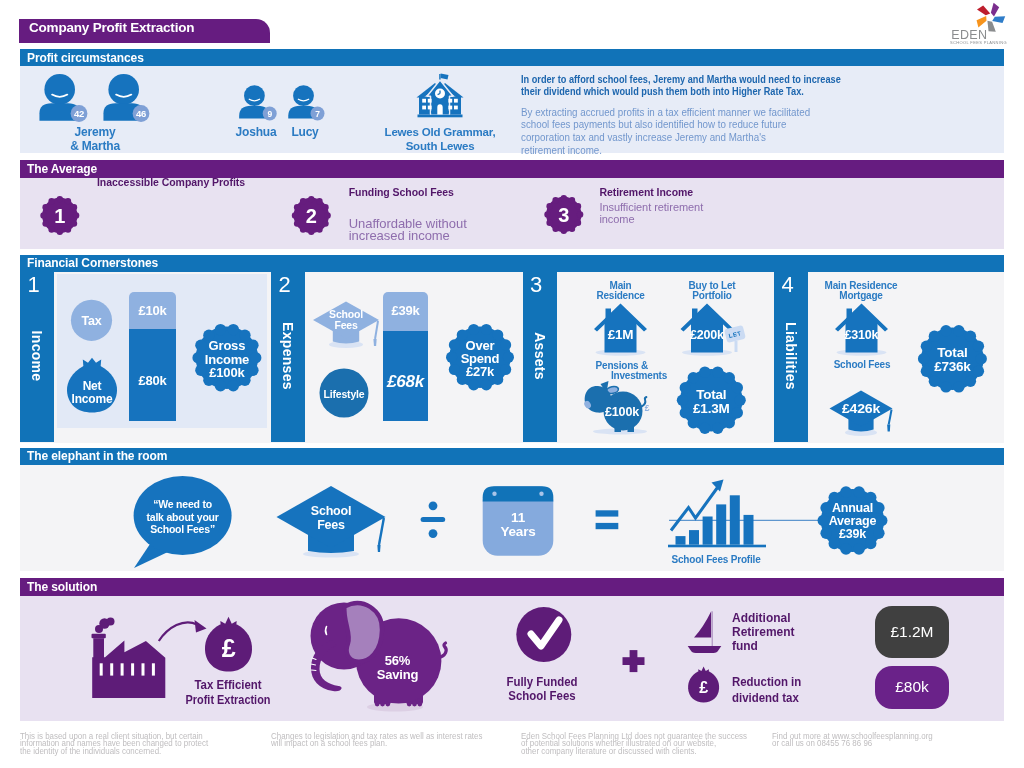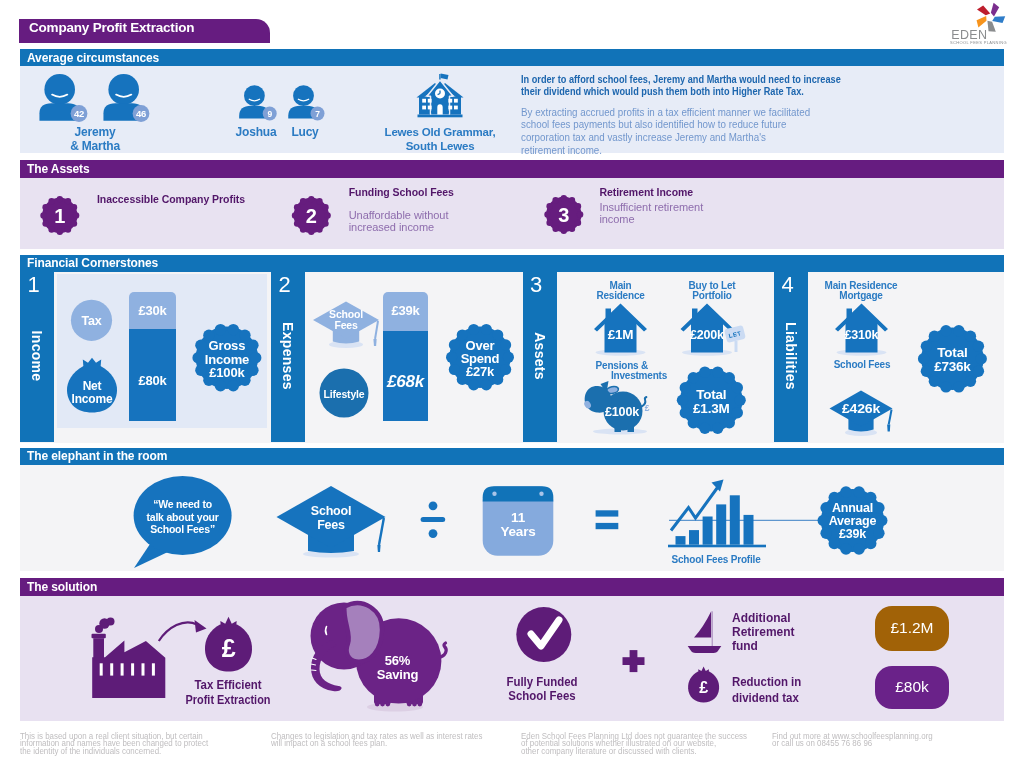--- a/index.html
+++ b/index.html
@@ -2,24 +2,24 @@
 <html><head><meta charset="utf-8">
 <style>
   html,body{margin:0;padding:0;}
   #page{position:relative;width:1024px;height:768px;background:#ffffff;overflow:hidden;font-family:"Liberation Sans",sans-serif;}
 </style></head>
 <body>
 <div id="page">
 <div style="position:absolute;left:19px;top:19px;width:251px;height:24px;background:#661C80;border-radius:0 14px 0 0;"></div>
     <div style="position:absolute;left:29px;top:19px;height:16px;display:flex;align-items:center;font-size:13.5px;color:#fff;font-weight:bold;letter-spacing:-0.2px;">Company Profit Extraction</div>
     <div style="position:absolute;left:20px;top:49px;width:984px;height:17px;background:#1173B8;"></div>
-    <div style="position:absolute;left:27px;top:49px;height:17px;display:flex;align-items:center;font-size:12px;color:#fff;font-weight:bold;letter-spacing:-0.1px;">Average circumstances</div>
+    <div style="position:absolute;left:27px;top:49px;height:17px;display:flex;align-items:center;font-size:12px;color:#fff;font-weight:bold;letter-spacing:-0.1px;">Profit circumstances</div>
     <div style="position:absolute;left:20px;top:66px;width:984px;height:87px;background:#E7ECF7;"></div>
     <div style="position:absolute;left:20px;top:159.5px;width:984px;height:18px;background:#661C80;"></div>
-    <div style="position:absolute;left:27px;top:159.5px;height:18px;display:flex;align-items:center;font-size:12px;color:#fff;font-weight:bold;letter-spacing:-0.1px;">The Assets</div>
+    <div style="position:absolute;left:27px;top:159.5px;height:18px;display:flex;align-items:center;font-size:12px;color:#fff;font-weight:bold;letter-spacing:-0.1px;">The Average</div>
     <div style="position:absolute;left:20px;top:177.5px;width:984px;height:71.5px;background:#E8E2F1;"></div>
     <div style="position:absolute;left:20px;top:254.5px;width:984px;height:17px;background:#1173B8;"></div>
     <div style="position:absolute;left:27px;top:254.5px;height:17px;display:flex;align-items:center;font-size:12px;color:#fff;font-weight:bold;letter-spacing:-0.1px;">Financial Cornerstones</div>
     <div style="position:absolute;left:20px;top:271.5px;width:984px;height:171.5px;background:#F4F4F6;"></div>
     <div style="position:absolute;left:57px;top:274px;width:210px;height:154px;background:#E2E9F6;"></div>
     <div style="position:absolute;left:20px;top:271.5px;width:34px;height:170px;background:#1173B8;"></div>
     <div style="position:absolute;left:33.5px;top:285px;transform:translate(-50%,-50%);white-space:nowrap;font-size:22px;line-height:25.3px;color:#fff;font-weight:normal;letter-spacing:-0.2px;text-align:center;">1</div>
     <div style="position:absolute;left:37px;top:356px;transform:translate(-50%,-50%) rotate(90deg);white-space:nowrap;font-size:14px;color:#fff;font-weight:bold;letter-spacing:0.3px;">Income</div>
     <div style="position:absolute;left:271px;top:271.5px;width:34px;height:170px;background:#1173B8;"></div>
     <div style="position:absolute;left:284.5px;top:285px;transform:translate(-50%,-50%);white-space:nowrap;font-size:22px;line-height:25.3px;color:#fff;font-weight:normal;letter-spacing:-0.2px;text-align:center;">2</div>
@@ -37,28 +37,28 @@
     <div style="position:absolute;left:27px;top:577.5px;height:18px;display:flex;align-items:center;font-size:12px;color:#fff;font-weight:bold;letter-spacing:-0.1px;">The solution</div>
     <div style="position:absolute;left:20px;top:595.5px;width:984px;height:125px;background:#E8E1F1;"></div>
     <div style="position:absolute;left:95px;top:133px;transform:translate(-50%,-50%);white-space:nowrap;font-size:12px;line-height:13.8px;color:#2B7BC3;font-weight:bold;letter-spacing:-0.2px;text-align:center;">Jeremy</div>
     <div style="position:absolute;left:95px;top:146.5px;transform:translate(-50%,-50%);white-space:nowrap;font-size:12px;line-height:13.8px;color:#2B7BC3;font-weight:bold;letter-spacing:-0.2px;text-align:center;">&amp; Martha</div>
     <div style="position:absolute;left:256px;top:133px;transform:translate(-50%,-50%);white-space:nowrap;font-size:12px;line-height:13.8px;color:#2B7BC3;font-weight:bold;letter-spacing:-0.2px;text-align:center;">Joshua</div>
     <div style="position:absolute;left:305px;top:133px;transform:translate(-50%,-50%);white-space:nowrap;font-size:12px;line-height:13.8px;color:#2B7BC3;font-weight:bold;letter-spacing:-0.2px;text-align:center;">Lucy</div>
     <div style="position:absolute;left:440px;top:133px;transform:translate(-50%,-50%);white-space:nowrap;font-size:11.5px;line-height:13.2px;color:#2B7BC3;font-weight:bold;letter-spacing:-0.2px;text-align:center;">Lewes Old Grammar,</div>
     <div style="position:absolute;left:440px;top:146.5px;transform:translate(-50%,-50%);white-space:nowrap;font-size:11.5px;line-height:13.2px;color:#2B7BC3;font-weight:bold;letter-spacing:-0.2px;text-align:center;">South Lewes</div>
     <div style="position:absolute;left:520.5px;top:72.5px;font-size:10.8px;line-height:12.7px;color:#1D66AE;font-weight:bold;white-space:nowrap;transform:scaleX(0.85);transform-origin:0 0;">In order to afford school fees, Jeremy and Martha would need to increase<br>their dividend which would push them both into Higher Rate Tax.</div>
     <div style="position:absolute;left:520.5px;top:106.5px;font-size:10.3px;line-height:12.7px;color:#7297CD;white-space:nowrap;transform:scaleX(0.95);transform-origin:0 0;">By extracting accrued profits in a tax efficient manner we facilitated<br>school fees payments but also identified how to reduce future<br>corporation tax and vastly increase Jeremy and Martha's<br>retirement income.</div>
-    <div style="position:absolute;left:97px;top:193px;white-space:nowrap;font-size:10.5px;font-weight:bold;color:#521669;letter-spacing:-0.05px;">Inaccessible Company Profits</div>
+    <div style="position:absolute;left:97px;top:176px;white-space:nowrap;font-size:10.5px;font-weight:bold;color:#521669;letter-spacing:-0.05px;">Inaccessible Company Profits</div>
     <div style="position:absolute;left:348.7px;top:185.8px;white-space:nowrap;font-size:10.5px;font-weight:bold;color:#521669;letter-spacing:-0.05px;">Funding School Fees</div>
-    <div style="position:absolute;left:348.7px;top:209px;font-size:11px;line-height:12.1px;color:#8E6DAD;letter-spacing:-0.05px;white-space:nowrap;">Unaffordable without<br>increased income</div>
+    <div style="position:absolute;left:348.7px;top:218px;font-size:13px;line-height:12.1px;color:#8E6DAD;letter-spacing:-0.05px;white-space:nowrap;">Unaffordable without<br>increased income</div>
     <div style="position:absolute;left:599.4px;top:185.8px;white-space:nowrap;font-size:10.5px;font-weight:bold;color:#521669;letter-spacing:-0.05px;">Retirement Income</div>
     <div style="position:absolute;left:599.4px;top:201.3px;font-size:11px;line-height:12.1px;color:#8E6DAD;letter-spacing:-0.05px;white-space:nowrap;">Insufficient retirement<br>income</div>
     <div style="position:absolute;left:129.4px;top:292px;width:46.4px;height:37.3px;background:#8FB1E0;border-radius:5px 5px 0 0;"></div>
     <div style="position:absolute;left:129.4px;top:329.3px;width:46.4px;height:92.1px;background:#1673BE;"></div>
-    <div style="position:absolute;left:152.6px;top:310.5px;transform:translate(-50%,-50%);white-space:nowrap;font-size:13px;line-height:14.9px;color:#fff;font-weight:bold;letter-spacing:-0.2px;text-align:center;">£30k</div>
+    <div style="position:absolute;left:152.6px;top:310.5px;transform:translate(-50%,-50%);white-space:nowrap;font-size:13px;line-height:14.9px;color:#fff;font-weight:bold;letter-spacing:-0.2px;text-align:center;">£10k</div>
     <div style="position:absolute;left:152.6px;top:381px;transform:translate(-50%,-50%);white-space:nowrap;font-size:13px;line-height:14.9px;color:#fff;font-weight:bold;letter-spacing:-0.2px;text-align:center;">£80k</div>
     <div style="position:absolute;left:382.7px;top:292px;width:45.7px;height:38.6px;background:#8FB1E0;border-radius:5px 5px 0 0;"></div>
     <div style="position:absolute;left:382.7px;top:330.6px;width:45.7px;height:90.8px;background:#1673BE;"></div>
     <div style="position:absolute;left:405.5px;top:311px;transform:translate(-50%,-50%);white-space:nowrap;font-size:13px;line-height:14.9px;color:#fff;font-weight:bold;letter-spacing:-0.2px;text-align:center;">£39k</div>
     <div style="position:absolute;left:405.5px;top:381.5px;transform:translate(-50%,-50%);white-space:nowrap;font-size:17px;line-height:14.9px;color:#fff;font-weight:bold;letter-spacing:-0.2px;text-align:center;font-style:italic;">£68k</div>
     <div style="position:absolute;left:620.5px;top:286px;transform:translate(-50%,-50%);white-space:nowrap;font-size:10px;line-height:11.5px;color:#2B7BC3;font-weight:bold;letter-spacing:-0.2px;text-align:center;">Main</div>
     <div style="position:absolute;left:620.5px;top:295.7px;transform:translate(-50%,-50%);white-space:nowrap;font-size:10px;line-height:11.5px;color:#2B7BC3;font-weight:bold;letter-spacing:-0.2px;text-align:center;">Residence</div>
     <div style="position:absolute;left:712px;top:286px;transform:translate(-50%,-50%);white-space:nowrap;font-size:10px;line-height:11.5px;color:#2B7BC3;font-weight:bold;letter-spacing:-0.2px;text-align:center;">Buy to Let</div>
     <div style="position:absolute;left:712px;top:295.7px;transform:translate(-50%,-50%);white-space:nowrap;font-size:10px;line-height:11.5px;color:#2B7BC3;font-weight:bold;letter-spacing:-0.2px;text-align:center;">Portfolio</div>
     <div style="position:absolute;left:621.8px;top:366.2px;transform:translate(-50%,-50%);white-space:nowrap;font-size:10px;line-height:11.5px;color:#2B7BC3;font-weight:bold;letter-spacing:-0.2px;text-align:center;">Pensions &amp;</div>
@@ -66,21 +66,21 @@
     <div style="position:absolute;left:861px;top:286px;transform:translate(-50%,-50%);white-space:nowrap;font-size:10px;line-height:11.5px;color:#2B7BC3;font-weight:bold;letter-spacing:-0.2px;text-align:center;">Main Residence</div>
     <div style="position:absolute;left:861px;top:295.7px;transform:translate(-50%,-50%);white-space:nowrap;font-size:10px;line-height:11.5px;color:#2B7BC3;font-weight:bold;letter-spacing:-0.2px;text-align:center;">Mortgage</div>
     <div style="position:absolute;left:862px;top:364.5px;transform:translate(-50%,-50%);white-space:nowrap;font-size:10px;line-height:11.5px;color:#2B7BC3;font-weight:bold;letter-spacing:-0.2px;text-align:center;">School Fees</div>
     <div style="position:absolute;left:716px;top:559.5px;transform:translate(-50%,-50%);white-space:nowrap;font-size:10px;line-height:11.5px;color:#2B7BC3;font-weight:bold;letter-spacing:-0.2px;text-align:center;">School Fees Profile</div>
     <div style="position:absolute;left:228px;top:684px;transform:translate(-50%,-50%) scaleX(0.88);white-space:nowrap;font-size:13px;font-weight:bold;color:#521669;">Tax Efficient</div>
     <div style="position:absolute;left:228px;top:698.5px;transform:translate(-50%,-50%) scaleX(0.84);white-space:nowrap;font-size:13px;font-weight:bold;color:#521669;">Profit Extraction</div>
     <div style="position:absolute;left:542px;top:680.5px;transform:translate(-50%,-50%) scaleX(0.88);white-space:nowrap;font-size:13px;font-weight:bold;color:#521669;">Fully Funded</div>
     <div style="position:absolute;left:542px;top:695px;transform:translate(-50%,-50%) scaleX(0.88);white-space:nowrap;font-size:13px;font-weight:bold;color:#521669;">School Fees</div>
     <div style="position:absolute;left:732px;top:611px;font-size:13px;line-height:14px;font-weight:bold;color:#521669;transform:scaleX(0.92);transform-origin:0 0;white-space:nowrap;">Additional<br>Retirement<br>fund</div>
     <div style="position:absolute;left:732px;top:674px;font-size:13px;line-height:15.5px;font-weight:bold;color:#521669;transform:scaleX(0.88);transform-origin:0 0;white-space:nowrap;">Reduction in<br>dividend tax</div>
-    <div style="position:absolute;left:875px;top:605.5px;width:74px;height:45px;background:#a16207;border-radius:17px;display:flex;align-items:center;justify-content:center;color:#fff;font-weight:normal;font-size:15.5px;">£1.2M</div>
+    <div style="position:absolute;left:875px;top:605.5px;width:74px;height:52px;background:#404040;border-radius:17px;display:flex;align-items:center;justify-content:center;color:#fff;font-weight:normal;font-size:15.5px;">£1.2M</div>
     <div style="position:absolute;left:875px;top:666px;width:74px;height:42.5px;background:#6A2289;border-radius:17px;display:flex;align-items:center;justify-content:center;color:#fff;font-weight:normal;font-size:15.5px;">£80k</div>
     <div style="position:absolute;left:20px;top:732.5px;font-size:8.2px;line-height:7.5px;color:#BFBDBF;white-space:nowrap;transform:scaleX(0.97);transform-origin:0 0;">This is based upon a real client situation, but certain<br>information and names have been changed to protect<br>the identity of the individuals concerned.</div>
     <div style="position:absolute;left:271px;top:732.5px;font-size:8.2px;line-height:7.5px;color:#BFBDBF;white-space:nowrap;transform:scaleX(0.97);transform-origin:0 0;">Changes to legislation and tax rates as well as interest rates<br>will impact on a school fees plan.</div>
     <div style="position:absolute;left:521px;top:732.5px;font-size:8.2px;line-height:7.5px;color:#BFBDBF;white-space:nowrap;transform:scaleX(0.97);transform-origin:0 0;">Eden School Fees Planning Ltd does not guarantee the success<br>of potential solutions whether illustrated on our website,<br>other company literature or discussed with clients.</div>
     <div style="position:absolute;left:772px;top:732.5px;font-size:8.2px;line-height:7.5px;color:#BFBDBF;white-space:nowrap;transform:scaleX(0.97);transform-origin:0 0;">Find out more at www.schoolfeesplanning.org<br>or call us on 08455 76 86 96</div>
 <svg width="1024" height="768" viewBox="0 0 1024 768" style="position:absolute;left:0;top:0;pointer-events:none;">
 <circle cx="59.7" cy="89.4" r="15.3" fill="#1673BE"></circle>
       <path d="M52.050000000000004,94.602 Q59.7,99.19200000000001 67.35000000000001,94.602" stroke="#fff" stroke-width="1.8" fill="none" stroke-linecap="round"></path>
       <path d="M39.45,120.7 L39.45,113.2 Q39.45,103.2 51.45,103.2 L67.95,103.2 Q79.95,103.2 79.95,113.2 L79.95,120.7 Z" fill="#1673BE"></path>
       <circle cx="79" cy="113.5" r="8.4" fill="#7FA0D6"></circle>

